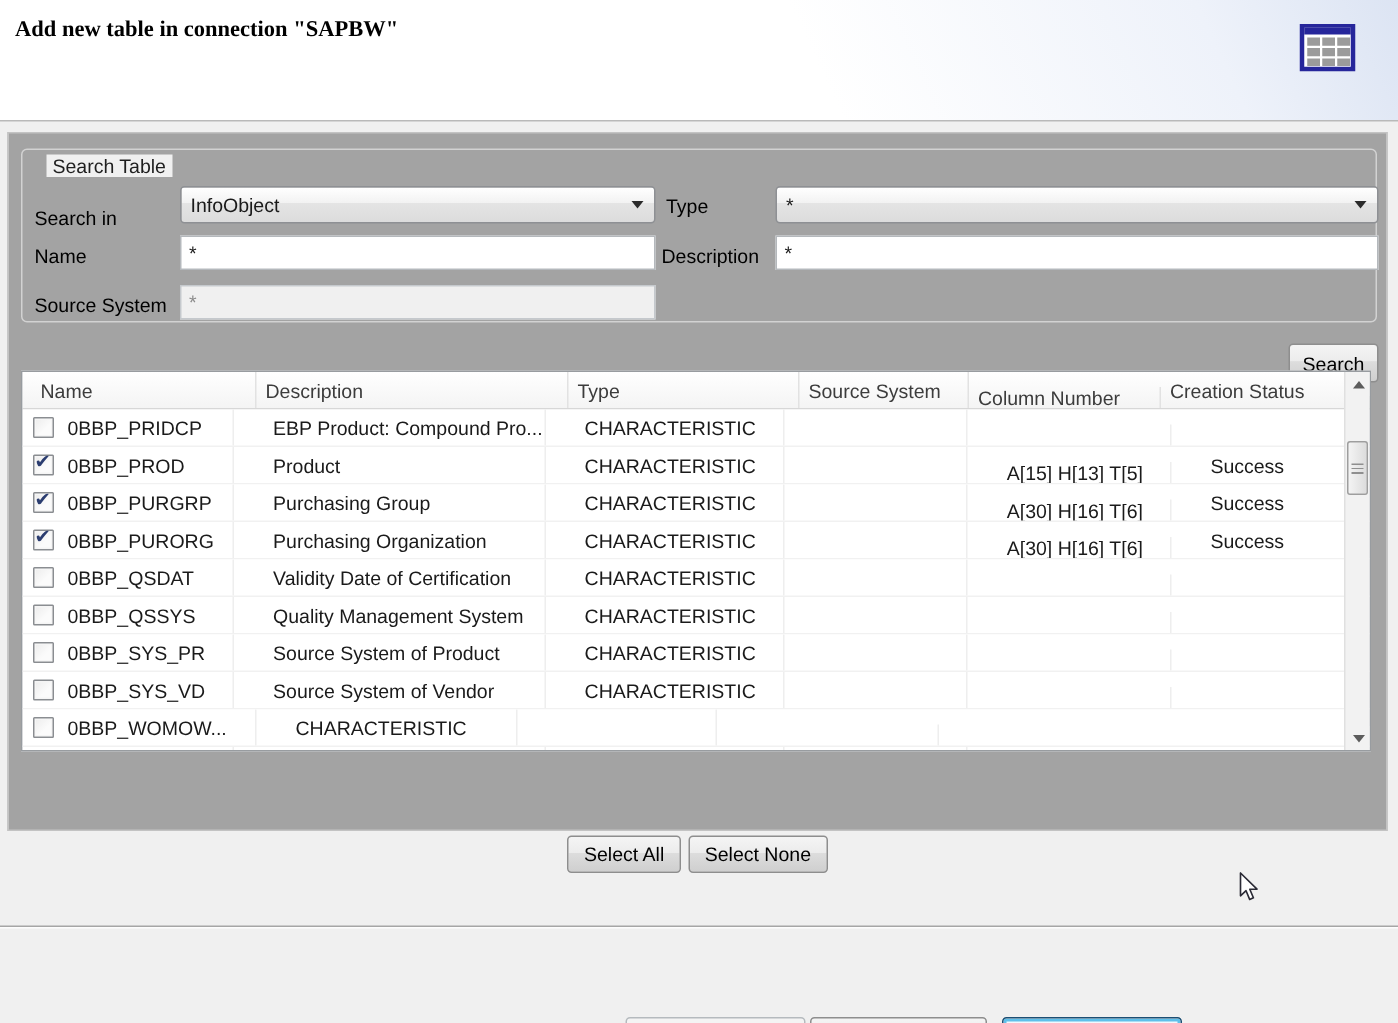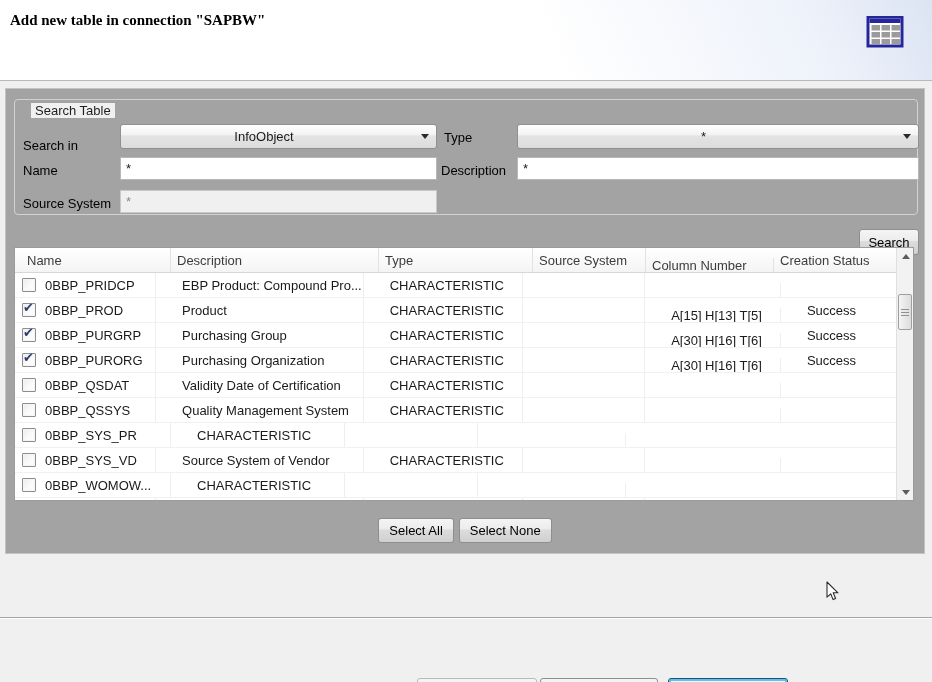--- a/index.html
+++ b/index.html
@@ -29,21 +29,21 @@
   }
   .group-label{
     position:absolute;left:16px;top:3px;background:#f0f0f0;padding:0 4px;color:#1f1f1f;
   }
   .flabel{position:absolute;color:#000;white-space:nowrap;}
   
   .combo{
     position:absolute;height:25px;box-sizing:border-box;
     border:1px solid #8e9094;border-radius:3px;
     background:linear-gradient(#ffffff,#f2f2f2 45%,#e4e4e4 46%,#dcdcdc);
-    display:flex;align-items:center;padding:0 35px 0 6px;cursor:default;justify-content:center;
+    display:flex;align-items:center;padding:0 35px 0 6px;cursor:default;
   }
   .combo .arrow{
     position:absolute;right:7px;top:9px;width:0;height:0;
     border-left:4px solid transparent;border-right:4px solid transparent;
     border-top:5px solid #2b2b2b;
   }
   
   .tinput{
     position:absolute;height:23px;box-sizing:border-box;
     border:1px solid #b4b8bc;background:#ffffff;
@@ -108,21 +108,21 @@
   .sb-thumb{
     position:absolute;left:1px;top:46px;width:14px;height:36px;box-sizing:border-box;
     border:1px solid #9e9e9e;border-radius:2px;
     background:linear-gradient(to right,#f4f4f4,#dcdcdc);
     display:flex;align-items:center;justify-content:center;
   }
   .sb-grip{width:8px;height:7px;background:repeating-linear-gradient(to bottom,#8f8f8f 0 1px,transparent 1px 3px);}
   
   .selrow{
     position:absolute;left:0;top:428px;width:918px;height:26px;
-    display:flex;align-items:flex-end;justify-content:center;gap:5px;
+    display:flex;align-items:flex-start;justify-content:center;gap:5px;
   }
   .btn-sel{height:25px;padding:0 10px;}
   
   .divider{position:absolute;left:0;top:617px;width:932px;height:1px;background:#a6a6a6;}
   .divider2{position:absolute;left:0;top:618px;width:932px;height:1px;background:#fdfdfd;}
   .wizbar{position:absolute;left:0;top:638px;width:932px;height:26px;}
   .wbtn{position:absolute;height:26px;}
   .b-back{left:417px;width:120px;}
   .b-next{left:540px;width:118px;}
   .b-finish{
@@ -273,20 +273,21 @@
       <div class="td c-ss"></div>
       <div class="td c-col"></div>
       <div class="td c-status"></div>
     </div>
 
     <div class="tr">
       <div class="td c-name">
           <span class="cb" data-checked="false"></span>
           <span>0BBP_SYS_PR</span>
         </div>
+      <div class="td c-desc">Source System of Product</div>
       <div class="td c-type">CHARACTERISTIC</div>
       <div class="td c-ss"></div>
       <div class="td c-col"></div>
       <div class="td c-status"></div>
     </div>
 
     <div class="tr">
       <div class="td c-name">
           <span class="cb" data-checked="false"></span>
           <span>0BBP_SYS_VD</span>

